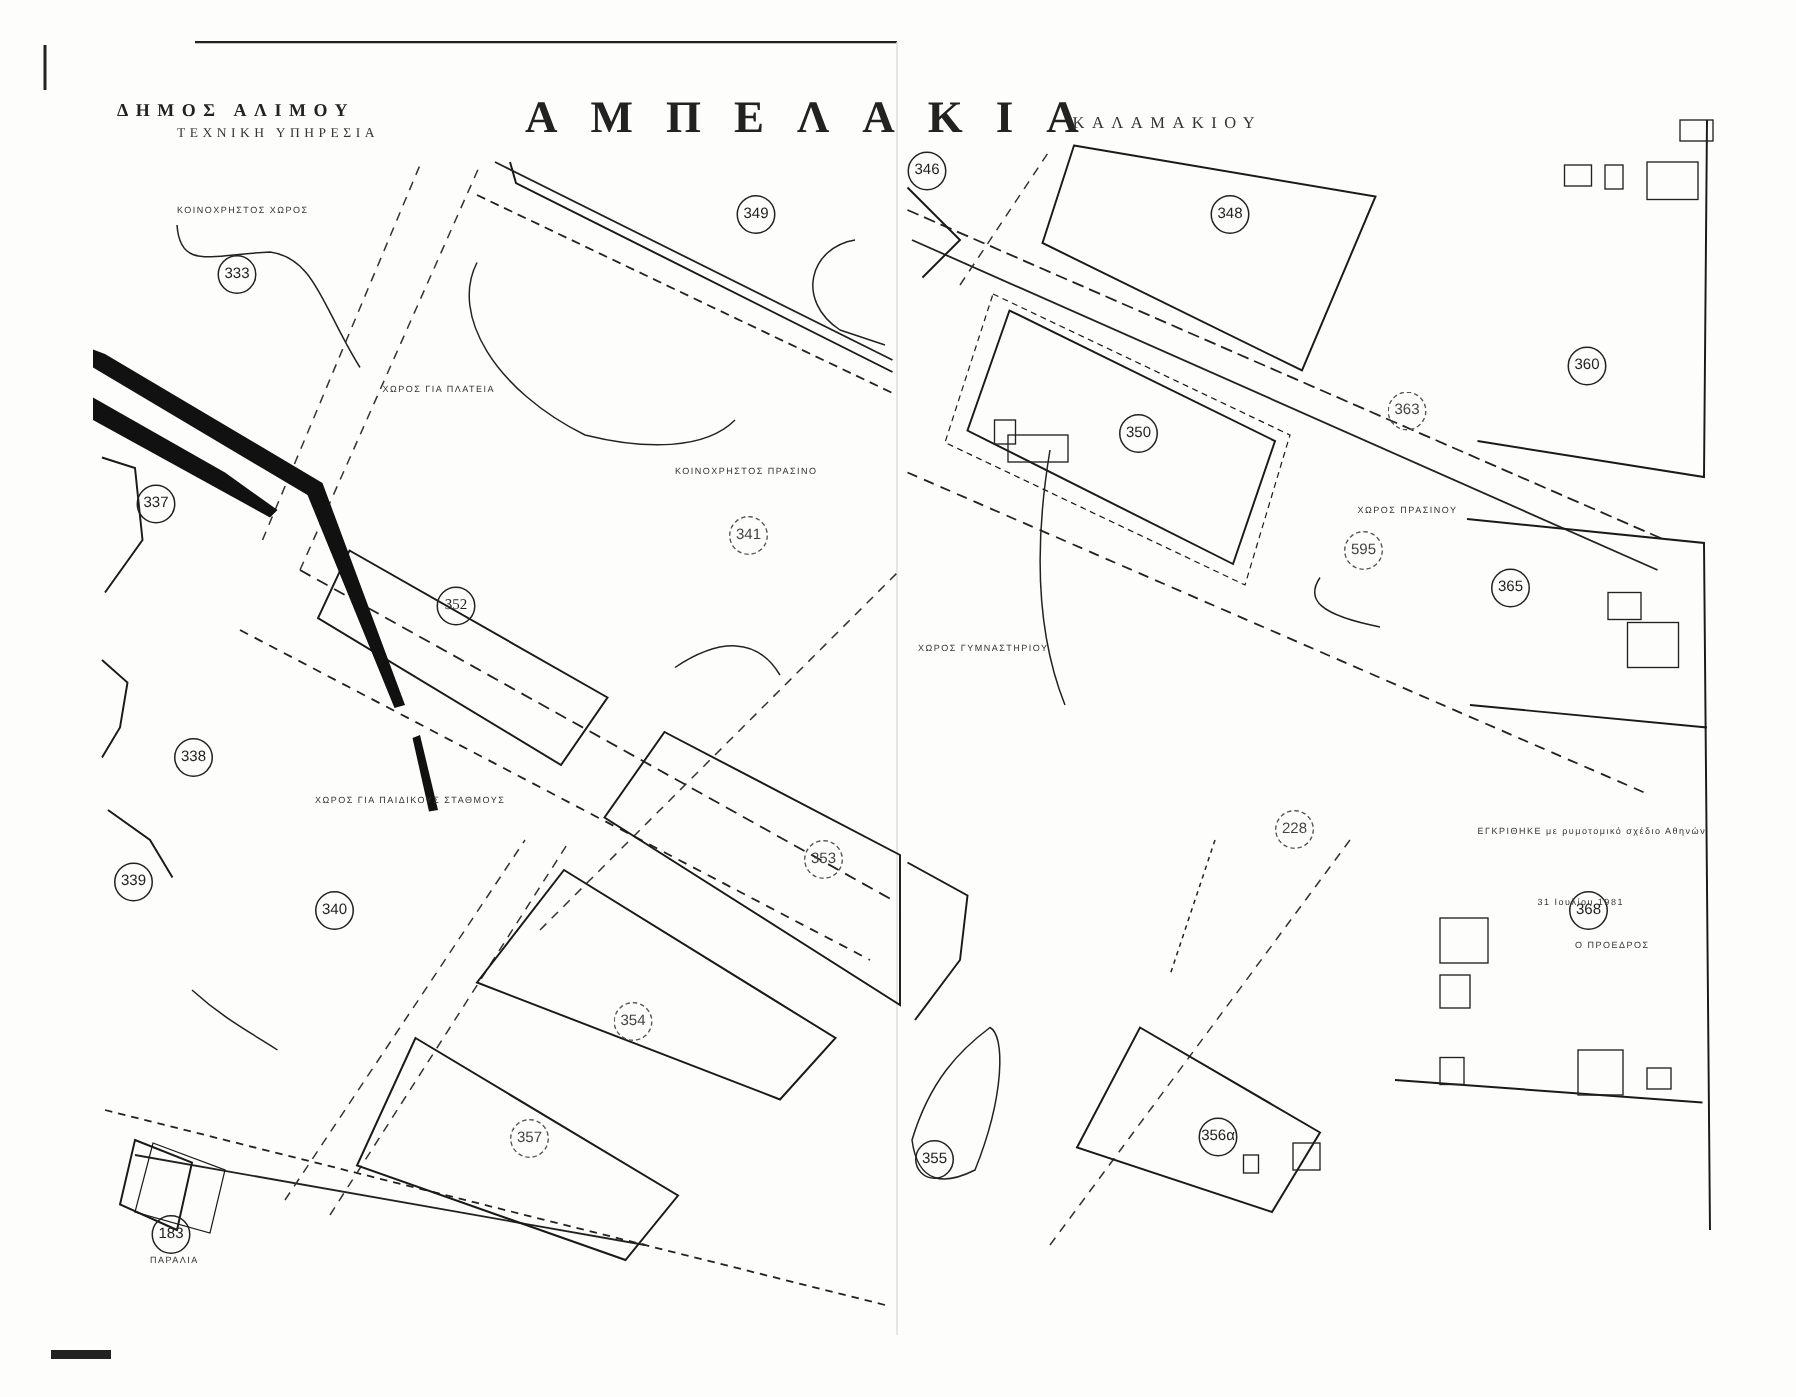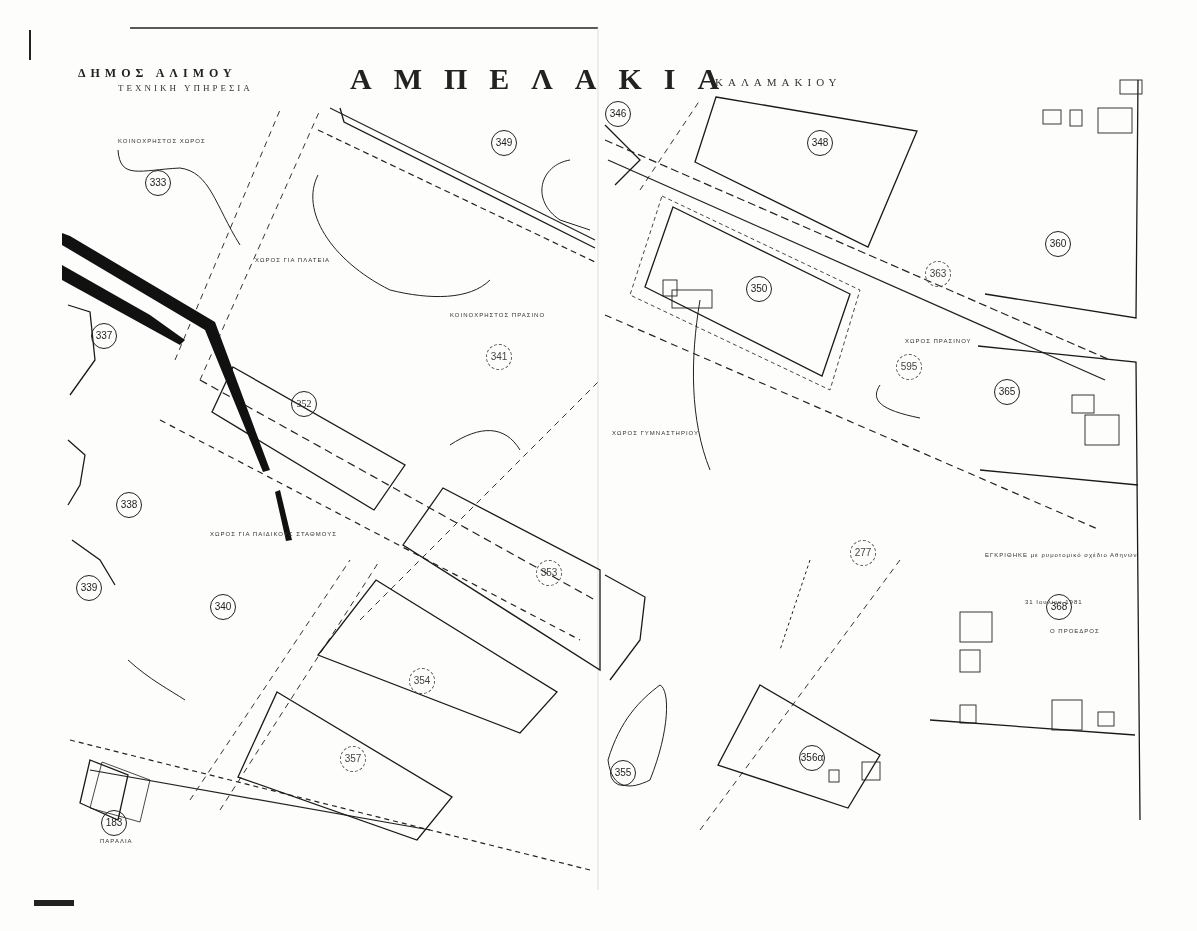--- a/index.html
+++ b/index.html
@@ -130,21 +130,21 @@
       <div class="parcel" style="left: 157px; top: 182px; text-align: center;">333</div>
       <div class="parcel" style="left: 103px; top: 335px;">337</div>
       <div class="parcel" style="left: 128px; top: 504px;">338</div>
       <div class="parcel" style="left: 88px; top: 587px;">339</div>
       <div class="parcel" style="left: 222px; top: 606px;">340</div>
       <div class="parcel faint" style="left: 498px; top: 356px;">341</div>
       <div class="parcel" style="left: 617px; top: 113px;">346</div>
       <div class="parcel" style="left: 819px; top: 142px;">348</div>
       <div class="parcel" style="left: 503px; top: 142px;">349</div>
       <div class="parcel" style="left: 758px; top: 288px;">350</div>
-      <div class="parcel faint" style="left: 862px; top: 552px;">277</div>
+      <div class="parcel faint" style="left: 862px; top: 552px;">228</div>
       <div class="parcel" style="left: 303px; top: 403px; font-family: Liberation Serif, serif;">352</div>
       <div class="parcel faint" style="left: 548px; top: 572px;">353</div>
       <div class="parcel faint" style="left: 421px; top: 680px;">354</div>
       <div class="parcel" style="left: 622px; top: 772px;">355</div>
       <div class="parcel" style="left: 811px; top: 757px;">356α</div>
       <div class="parcel faint" style="left: 352px; top: 758px;">357</div>
       <div class="parcel" style="left: 1057px; top: 243px;">360</div>
       <div class="parcel faint" style="left: 937px; top: 273px;">363</div>
       <div class="parcel faint" style="left: 908px; top: 366px;">595</div>
       <div class="parcel" style="left: 1006px; top: 391px;">365</div>

